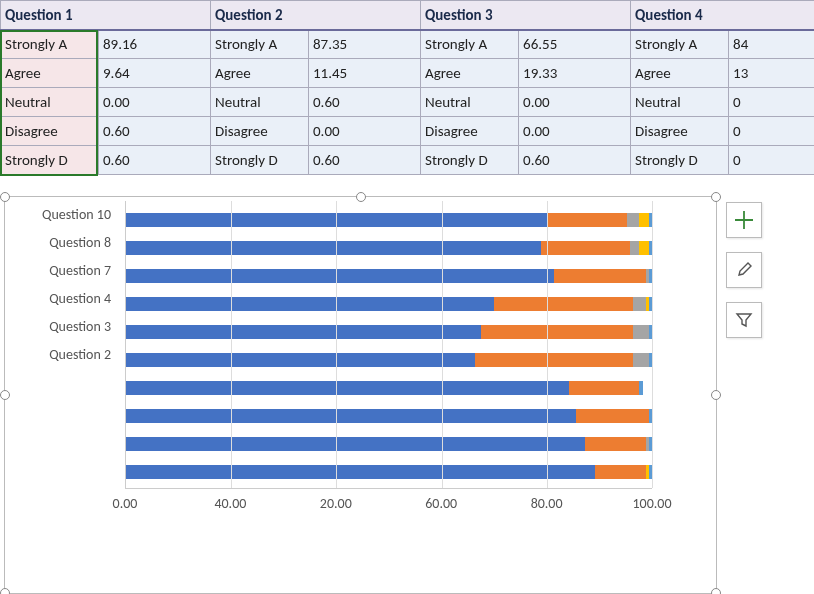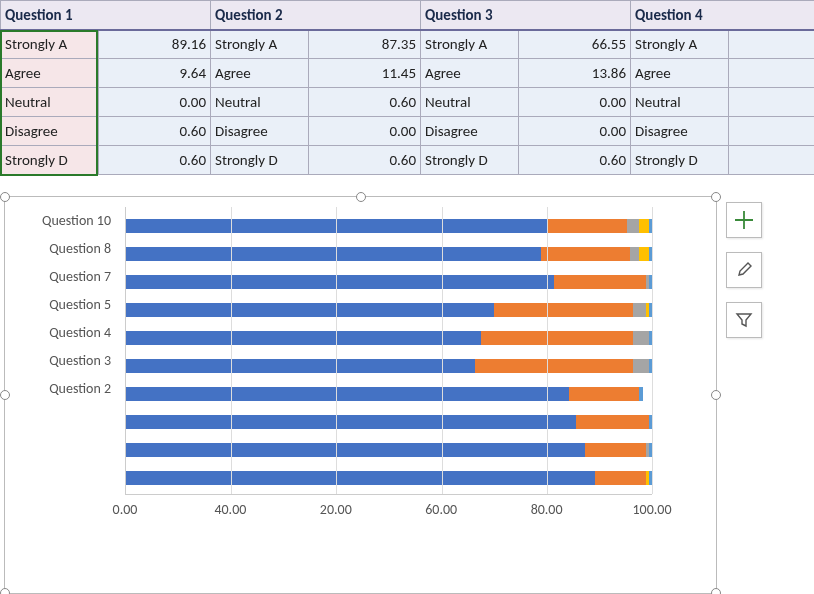--- a/index.html
+++ b/index.html
@@ -4,40 +4,40 @@
   <style>
     * { box-sizing: border-box; margin: 0; padding: 0; }
     body { font-family: Calibri, Arial, sans-serif; font-size: 15px; color: #222; background: #fff; width: 814px; height: 594px; overflow: hidden; position: relative; }
 
     
     .sheet { border-collapse: collapse; width: 814px; table-layout: fixed; }
     .sheet th, .sheet td { border: 1px solid #aab; height: 29px; padding: 2px 4px; overflow: hidden; white-space: nowrap; text-overflow: clip; vertical-align: middle; }
     .sheet th { background: #ece8f2; color: #1a2a4a; text-align: left; font-weight: 600; border-bottom: 2px solid #6a6a9a; }
     .sheet td { background: #eaf0f8; }
     .sheet .lbl { text-align: left; width: 98px; }
-    .sheet .num { text-align: right; width: 112px; }
+    .sheet .num { text-align: left; width: 112px; }
     .sheet td.sel-lbl { background: #f6e6e8; }
     .selbox { position: absolute; border: 2px solid #2a7a2a; pointer-events: none; }
     .selbox.outer { left: 0; top: 30px; width: 98px; height: 146px; }
 
     
     .chart-wrap { position: absolute; left: 4px; top: 196px; width: 713px; height: 398px; border: 1px solid #bbb; background: #fff; }
     .handle { position: absolute; width: 10px; height: 10px; border: 1px solid #888; border-radius: 50%; background: #fff; }
     .h-tl { left: -5px; top: -5px; }
     .h-tr { right: -5px; top: -5px; }
     .h-tc { left: 50%; top: -5px; margin-left: -5px; }
     .h-bl { left: -5px; bottom: -5px; }
     .h-br { right: -5px; bottom: -5px; }
     .h-ml { left: -5px; top: 50%; margin-top: -5px; }
     .h-mr { right: -5px; top: 50%; margin-top: -5px; }
 
     .chart-title { text-align: center; font-size: 20px; color: #555; padding: 12px 0 6px; }
 
     
-    .plot { position: relative; margin: 10px 24px 0 0; height: 320px; }
+    .plot { position: relative; margin: 4px 24px 0 0; height: 320px; }
     .ylabels { position: absolute; left: 0; top: 4px; width: 114px; }
     .ylabels div { height: 28px; line-height: 20px; text-align: right; font-size: 14px; color: #555; padding-right: 8px; }
     .plotarea { position: absolute; left: 120px; right: 40px; top: 0; bottom: 32px; border-left: 1px solid #ccc; border-bottom: 1px solid #ccc; }
     .grid { position: absolute; top: 0; bottom: 0; width: 0; border-left: 1px solid #ddd; }
     .xticks { position: absolute; left: 120px; right: 40px; bottom: 4px; height: 22px; }
     .xticks span { position: absolute; font-size: 14px; color: #555; transform: translateX(-50%); }
 
     .bars { position: absolute; left: 0; right: 0; top: 6px; }
     .bar-row { position: relative; height: 28px; }
     .bar-seg { position: absolute; top: 6px; height: 14px; }
@@ -83,21 +83,21 @@
         <td class="num">66.55</td>
         <td class="lbl">Strongly A</td>
         <td class="num">84</td>
       </tr>
       <tr>
         <td class="lbl sel-lbl">Agree</td>
         <td class="num">9.64</td>
         <td class="lbl">Agree</td>
         <td class="num">11.45</td>
         <td class="lbl">Agree</td>
-        <td class="num">13.86</td>
+        <td class="num">19.33</td>
         <td class="lbl">Agree</td>
         <td class="num">13</td>
       </tr>
       <tr>
         <td class="lbl sel-lbl">Neutral</td>
         <td class="num">0.00</td>
         <td class="lbl">Neutral</td>
         <td class="num">0.60</td>
         <td class="lbl">Neutral</td>
         <td class="num">0.00</td>
@@ -136,21 +136,20 @@
   <div class="handle h-mr"></div>
   <div class="handle h-bl"></div>
   <div class="handle h-br"></div>
 
 
   <div class="plot">
     <div class="ylabels" id="ylabels">
         <div>Question 10</div>
         <div>Question 8</div>
         <div>Question 7</div>
-        <div>Question 5</div>
         <div>Question 4</div>
         <div>Question 3</div>
         <div>Question 2</div>
         <div></div>
       </div>
     <div class="plotarea" id="plotarea">
       <div class="bars" id="bars">
           <div class="bar-row">
             <div class="bar-seg c0" style="left: 0%; width: 80.1%;"></div>
             <div class="bar-seg c1" style="left: 80.1%; width: 15.1%;"></div>

